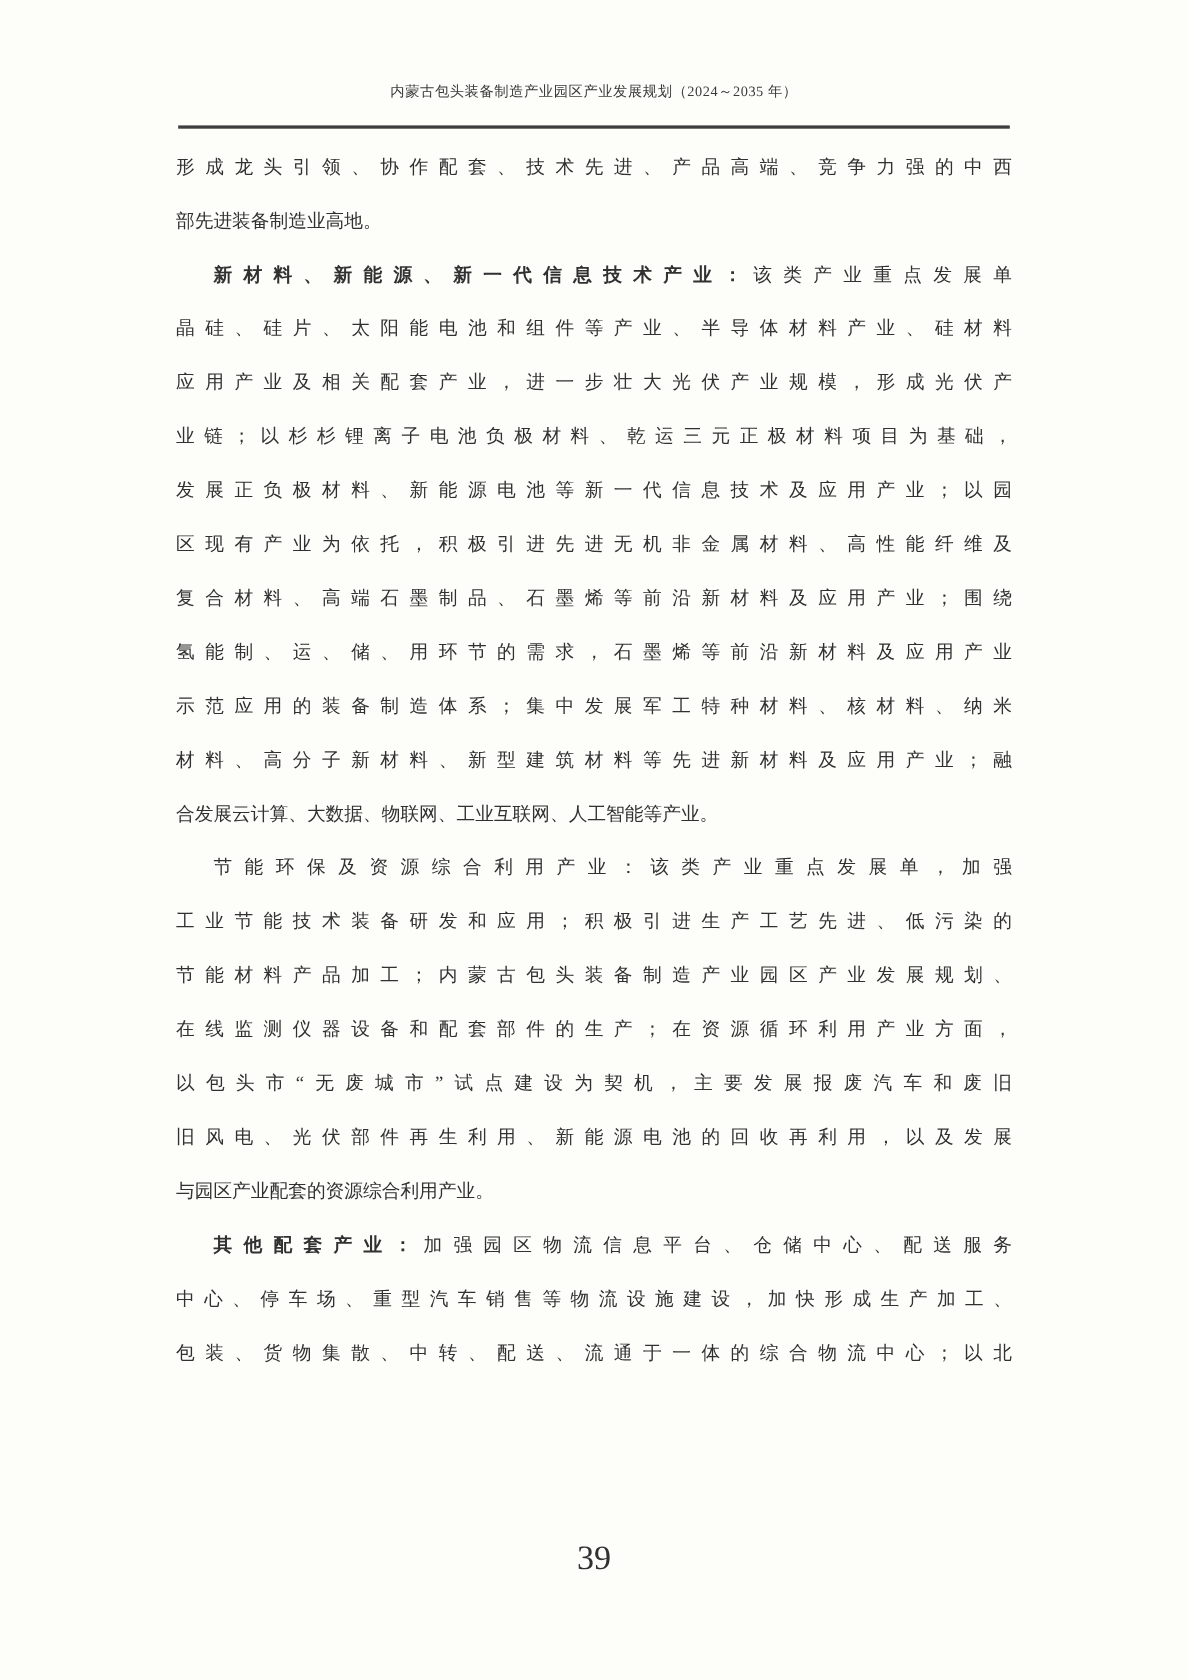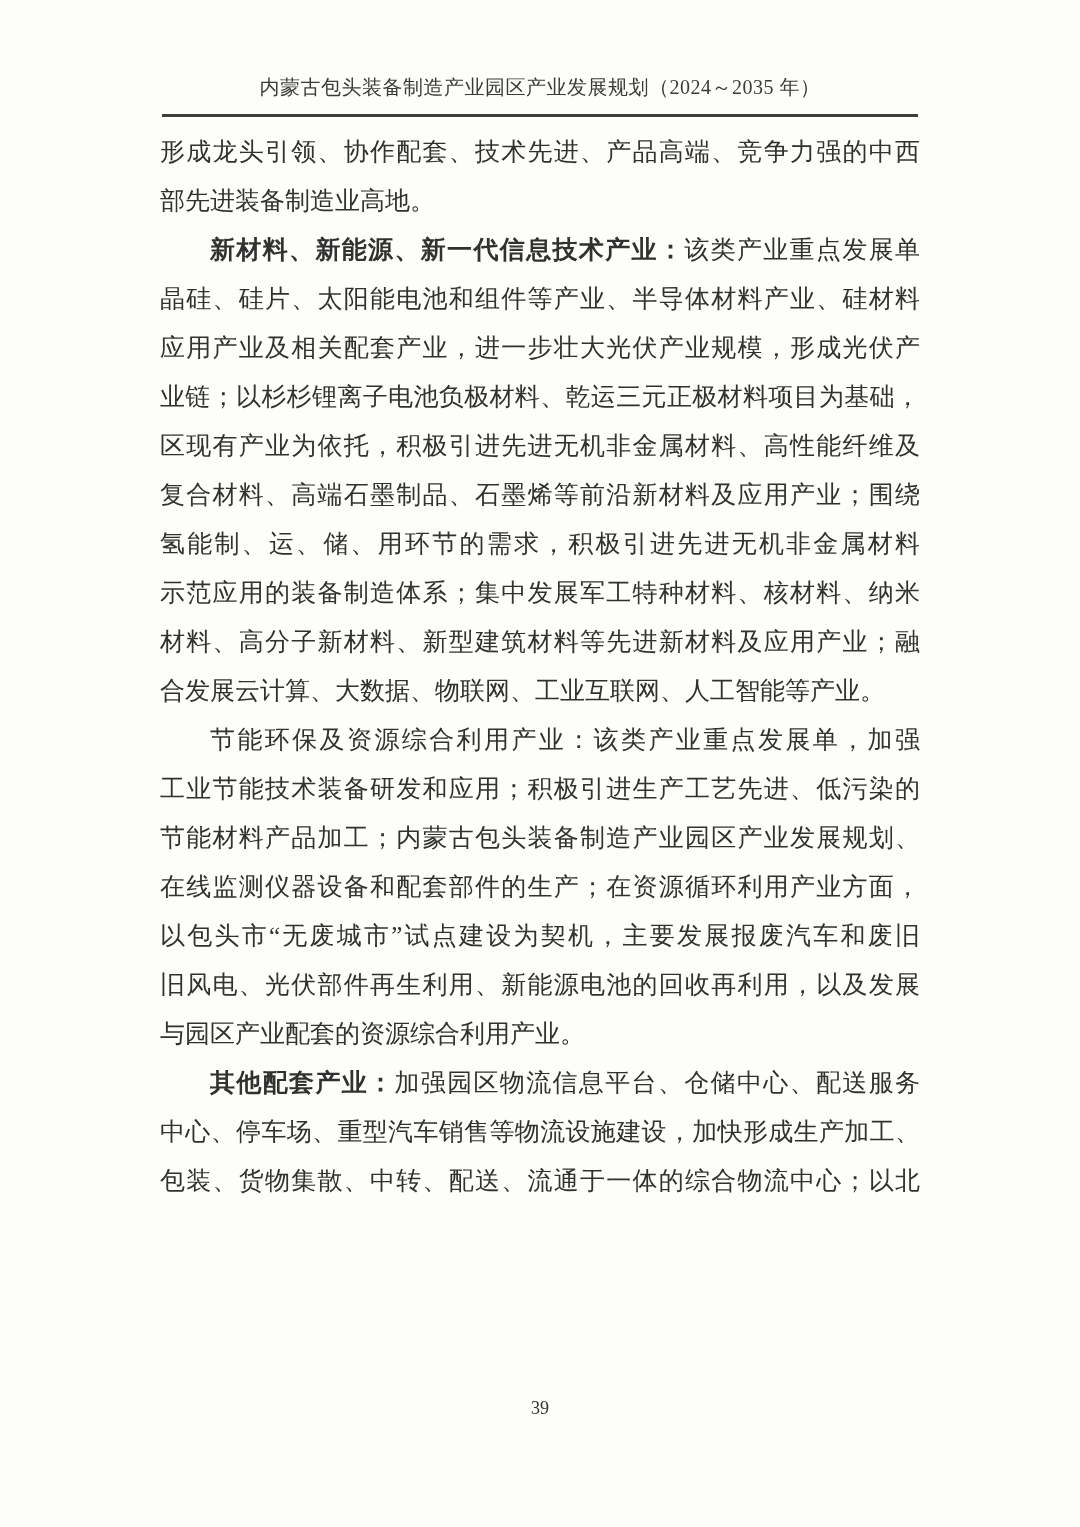--- a/index.html
+++ b/index.html
@@ -18,21 +18,21 @@
     font-family: "Liberation Serif", "DejaVu Serif", serif;
     color: var(--text-color);
     overflow: hidden;
   }
   .running-header {
     position: absolute;
     top: 74px;
     left: 0;
     width: 100%;
     text-align: center;
-    font-size: 20px;
+    font-size: 13px;
     letter-spacing: 0.5px;
     color: var(--header-color);
     white-space: nowrap;
   }
   .header-rule {
     position: absolute;
     top: 114px;
     left: 162px;
     width: 756px;
     height: 3px;
@@ -40,21 +40,21 @@
   }
   .doc-body {
     position: absolute;
     top: 127px;
     left: 160px;
     width: 760px;
   }
   .text-line {
     height: 49px;
     line-height: 49px;
-    font-size: 25px;
+    font-size: 17px;
     white-space: nowrap;
     text-align: justify;
     text-align-last: justify;
     text-justify: inter-character;
     color: var(--text-color);
   }
   .text-line.left {
     text-align: right;
     text-align-last: left;
   }
@@ -63,21 +63,21 @@
   }
   .text-line b {
     font-weight: bold;
   }
   .page-number {
     position: absolute;
     top: 1398px;
     left: 0;
     width: 100%;
     text-align: center;
-    font-size: 18px;
+    font-size: 31px;
     color: var(--text-color);
   }
 </style>
 </head>
 <body>
 
 <div class="page">
 
   <div class="running-header">内蒙古包头装备制造产业园区产业发展规划（2024～2035 年）</div>
 
@@ -86,23 +86,24 @@
   <main class="doc-body" id="doc-body">
       <div>
         <div class="text-line">形成龙头引领、协作配套、技术先进、产品高端、竞争力强的中西</div>
         <div class="text-line left">部先进装备制造业高地。</div>
       </div>
       <div>
         <div class="text-line indent"><b>新材料、新能源、新一代信息技术产业：</b>该类产业重点发展单</div>
         <div class="text-line">晶硅、硅片、太阳能电池和组件等产业、半导体材料产业、硅材料</div>
         <div class="text-line">应用产业及相关配套产业，进一步壮大光伏产业规模，形成光伏产</div>
         <div class="text-line">业链；以杉杉锂离子电池负极材料、乾运三元正极材料项目为基础，</div>
+        <div class="text-line">发展正负极材料、新能源电池等新一代信息技术及应用产业；以园</div>
         <div class="text-line">区现有产业为依托，积极引进先进无机非金属材料、高性能纤维及</div>
         <div class="text-line">复合材料、高端石墨制品、石墨烯等前沿新材料及应用产业；围绕</div>
-        <div class="text-line">氢能制、运、储、用环节的需求，积极引进先进无机非金属材料</div>
+        <div class="text-line">氢能制、运、储、用环节的需求，石墨烯等前沿新材料及应用产业</div>
         <div class="text-line">示范应用的装备制造体系；集中发展军工特种材料、核材料、纳米</div>
         <div class="text-line">材料、高分子新材料、新型建筑材料等先进新材料及应用产业；融</div>
         <div class="text-line left">合发展云计算、大数据、物联网、工业互联网、人工智能等产业。</div>
       </div>
       <div>
         <div class="text-line indent">节能环保及资源综合利用产业：该类产业重点发展单，加强</div>
         <div class="text-line">工业节能技术装备研发和应用；积极引进生产工艺先进、低污染的</div>
         <div class="text-line">节能材料产品加工；内蒙古包头装备制造产业园区产业发展规划、</div>
         <div class="text-line">在线监测仪器设备和配套部件的生产；在资源循环利用产业方面，</div>
         <div class="text-line">以包头市“无废城市”试点建设为契机，主要发展报废汽车和废旧</div>

